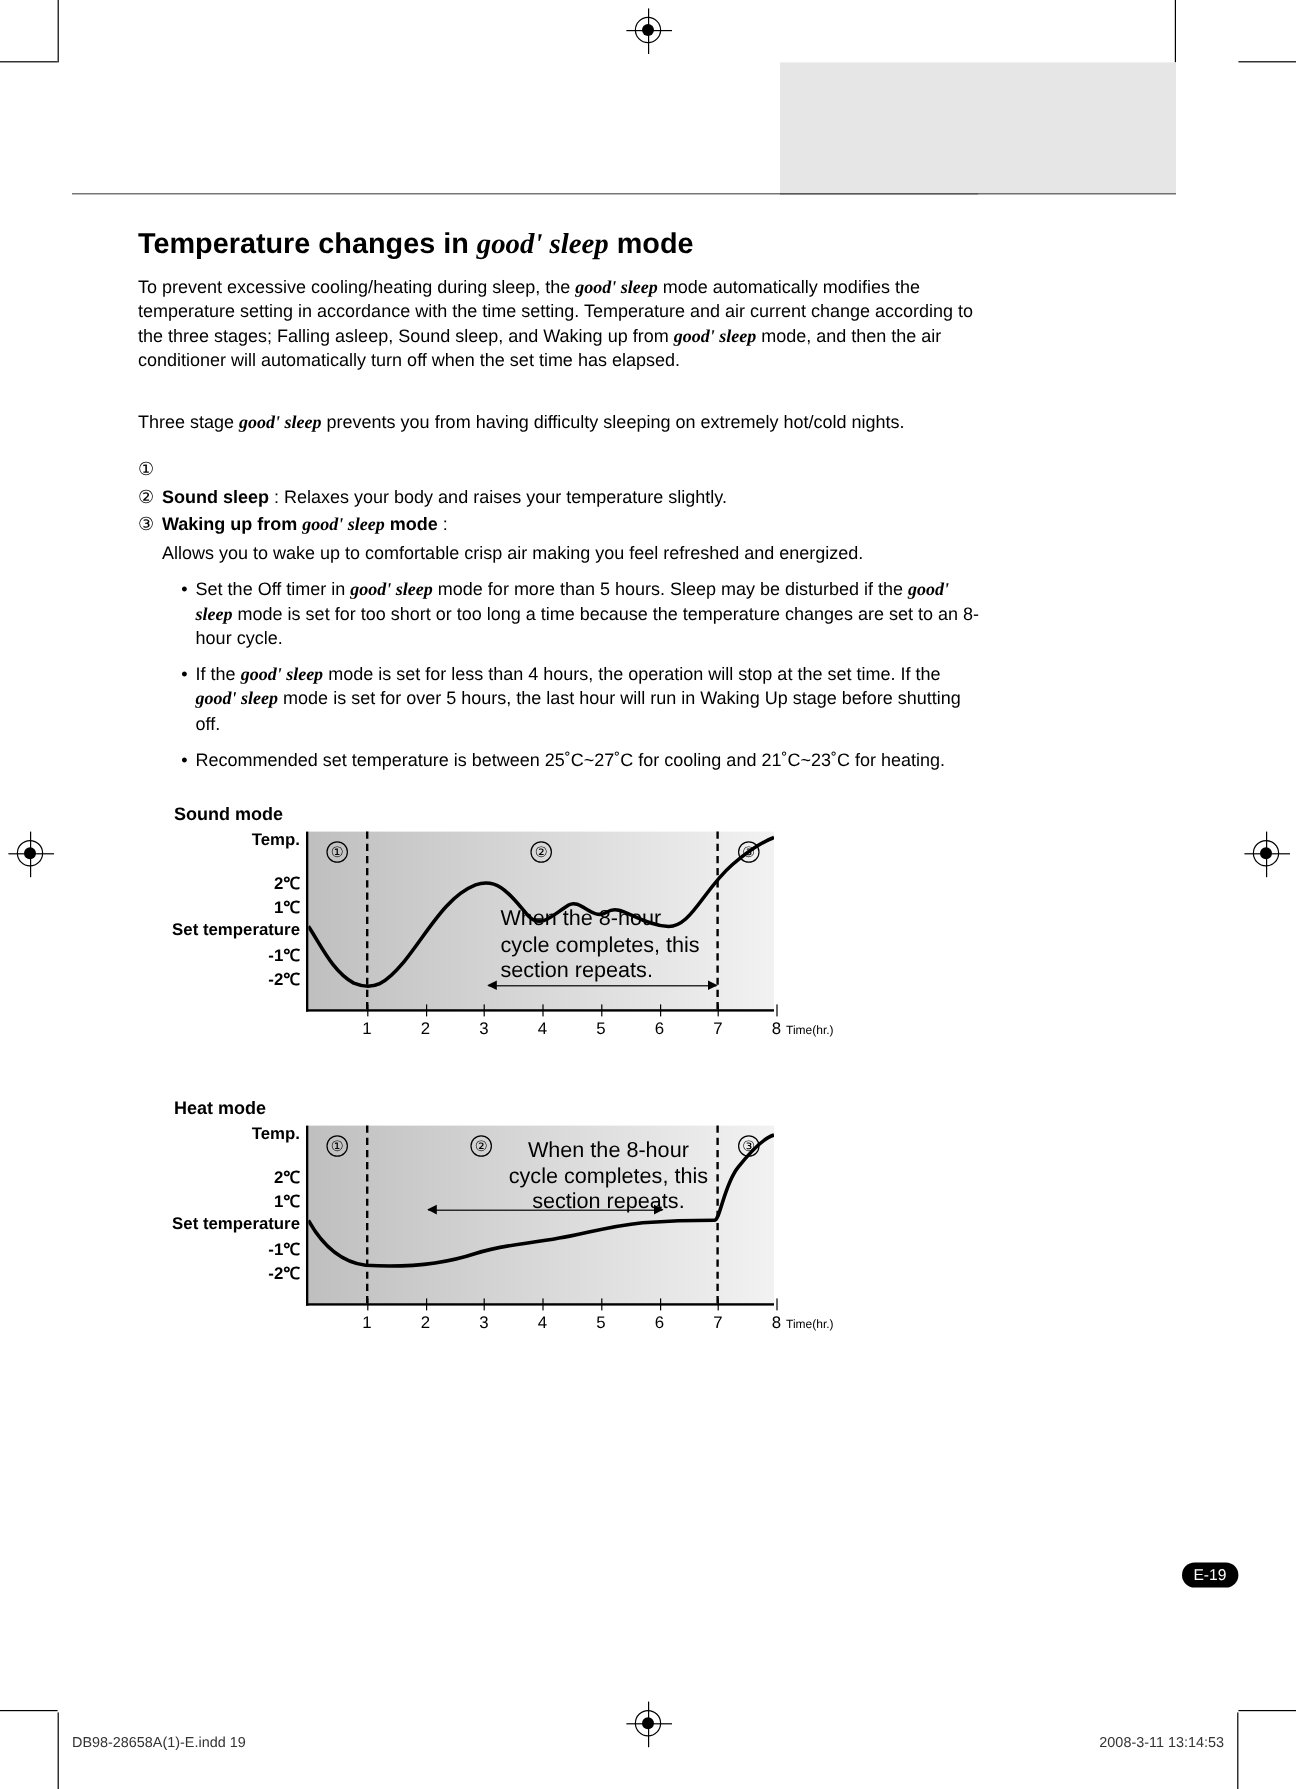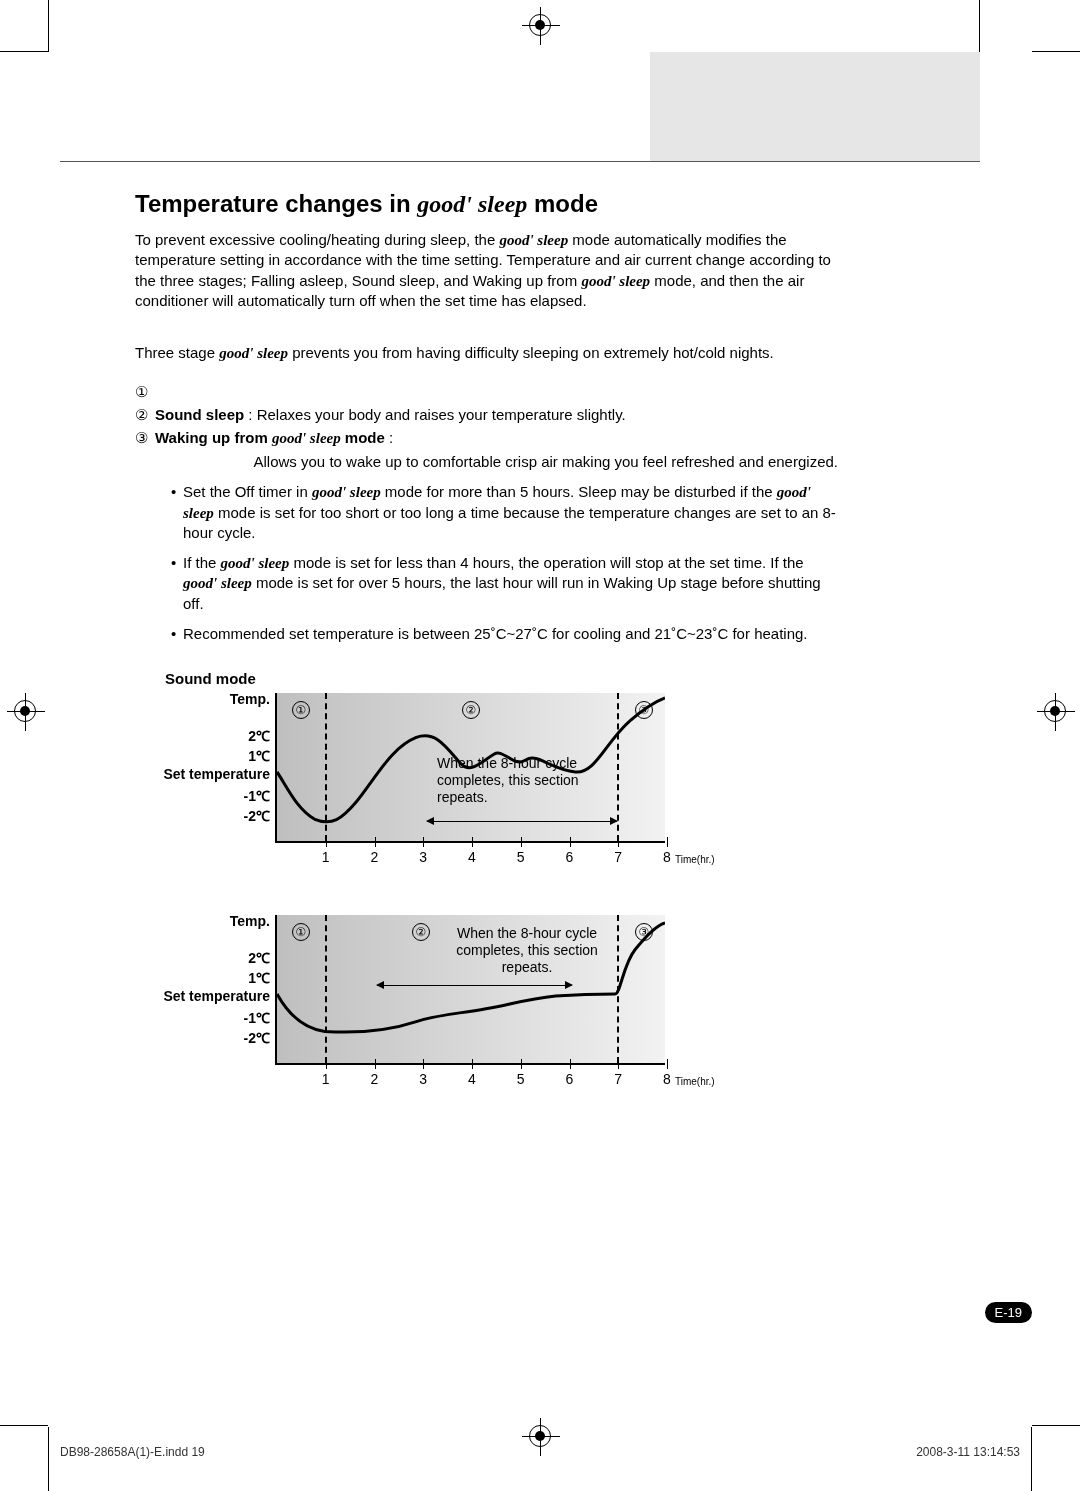--- a/index.html
+++ b/index.html
@@ -57,35 +57,34 @@
     position: absolute;
     top: 161px; left: 60px; width: 755px;
     border-top: 1px solid #555;
   }
 
   .content {
     position: absolute;
     top: 190px;
     left: 115px;
     width: 703px;
-    margin-left: 20px;
   }
   h1 {
     font-size: 24px;
     margin: 0 0 12px 0;
     font-weight: bold;
   }
   .gs { font-family: Georgia, 'Times New Roman', serif; font-style: italic; font-weight: 600; }
   p { margin: 0 0 8px 0; line-height: 1.35; }
   .stage-intro { margin-top: 32px; margin-bottom: 18px; }
 
   .stage-list { margin: 0; padding: 0; list-style: none; }
   .stage-list li { display: flex; margin-bottom: 2px; line-height: 1.4; }
   .num { min-width: 20px; }
-  .stage-list .sub { padding-left: 20px; justify-content: flex-end; }
+  .stage-list .sub { padding-left: 20px; }
 
   .bullets { margin: 10px 0 0 36px; padding: 0; list-style: none; }
   .bullets li { display: flex; margin-bottom: 10px; line-height: 1.35; }
   .bullets li .dot { min-width: 12px; }
 
   .chart-section { margin-top: 26px; }
   .chart-title { font-weight: bold; margin: 0 0 6px 30px; }
   .chart-wrap { position: relative; width: 560px; margin-left: 30px; }
 
   .ylab-block { position: absolute; left: -10px; text-align: right; width: 115px; font-size: 14px; }
@@ -100,21 +99,21 @@
     border-bottom: 2px solid #000;
   }
   .plot svg { position: absolute; top: 0; left: 0; width: 100%; height: 100%; }
   .stage-mark { position: absolute; top: 8px; width: 18px; height: 18px; font-size: 12px; text-align: center; line-height: 16px; border: 1.5px solid #000; border-radius: 50%; background: transparent; }
   .vdash { position: absolute; top: 0; bottom: 0; border-left: 2px dashed #000; }
   .tick { position: absolute; bottom: -6px; width: 1px; height: 10px; background: #000; }
   .xnum { position: absolute; bottom: -24px; font-size: 14px; width: 20px; text-align: center; margin-left: -10px; }
   .xlab { position: absolute; bottom: -24px; left: 398px; font-size: 10px; white-space: nowrap; }
   .note-box {
     position: absolute;
-    font-size: 14px;
+    font-size: 18px;
     text-align: center;
     line-height: 1.2;
   }
   .arrow-line { position: absolute; height: 1px; background: #000; }
   .arrow-line::before, .arrow-line::after {
     content: ""; position: absolute; top: -4px; width: 0; height: 0;
     border-top: 4px solid transparent; border-bottom: 4px solid transparent;
   }
   .arrow-line::before { left: -1px; border-right: 8px solid #000; }
   .arrow-line::after { right: -1px; border-left: 8px solid #000; }
@@ -250,20 +249,21 @@
           <div class="xnum" style="left: 292.5px;">6</div>
           <div class="tick" style="left: 341.25px;"></div>
           <div class="xnum" style="left: 341.25px;">7</div>
           <div class="tick" style="left: 390px;"></div>
           <div class="xnum" style="left: 390px;">8</div>
         </div>
     </div>
   </div>
 
   <div class="chart-section" style="margin-top:42px;">
+    <div class="chart-title">Heat mode</div>
     <div class="chart-wrap" style="height:180px;">
       <div class="ylab-block">
         <span class="ylab" style="top:-2px;">Temp.</span>
         <span class="ylab" style="top:33px;">2℃</span>
         <span class="ylab" style="top:53px;">1℃</span>
         <span class="ylab" style="top:73px;">Set temperature</span>
         <span class="ylab" style="top:93px;">-1℃</span>
         <span class="ylab" style="top:113px;">-2℃</span>
       </div>
       <div class="plot">

